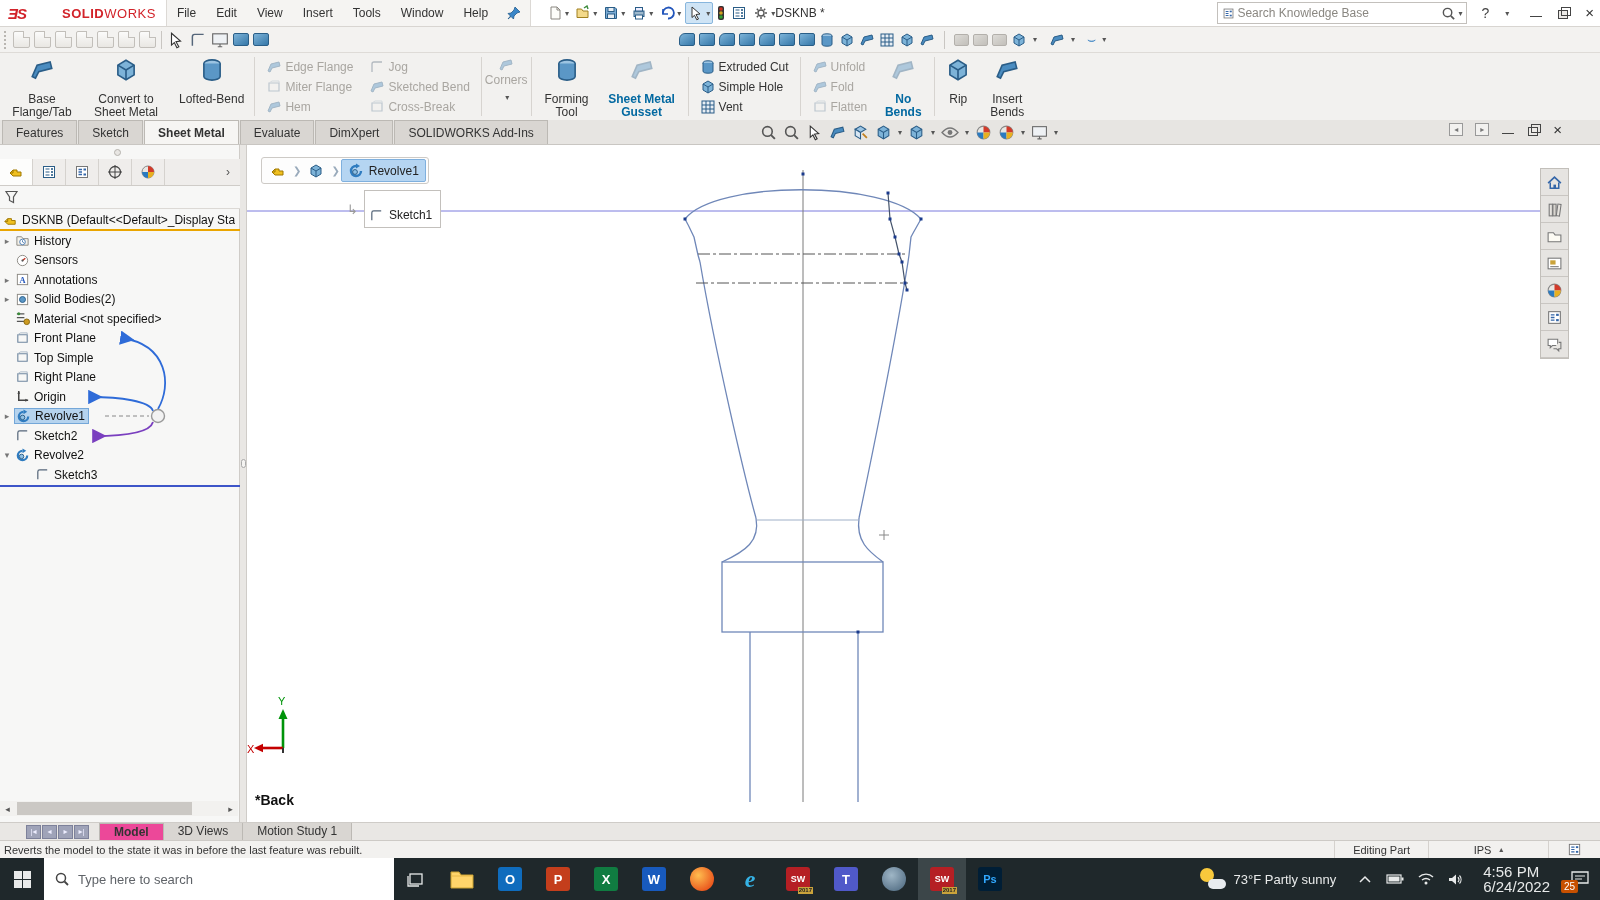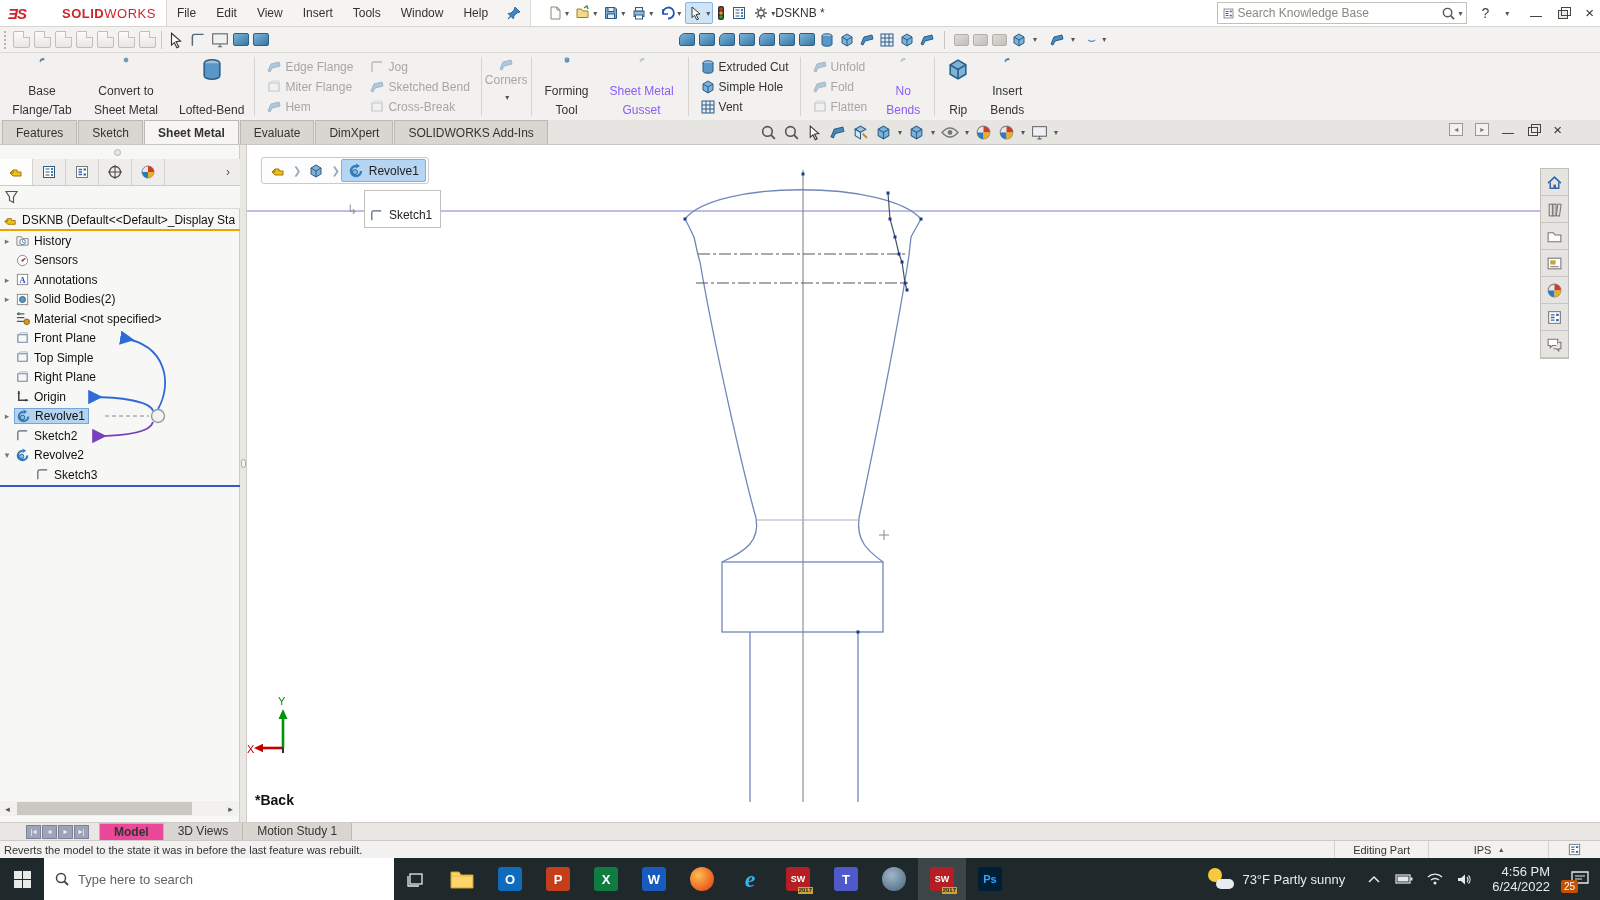--- a/index.html
+++ b/index.html
@@ -45,22 +45,22 @@
   .doc-icon{width:17px;height:17px;border:1px solid #c2bfba;border-radius:2px;background:linear-gradient(#fbfbfa,#e9e7e3);position:relative;}
   .doc-icon:after{content:"";position:absolute;right:-1px;top:-1px;width:6px;height:6px;background:#f3f2f0;border-left:1px solid #c2bfba;border-bottom:1px solid #c2bfba;}
   .blue-chip{width:16px;height:13px;border-radius:2px;background:linear-gradient(145deg,#7db3d8,#3577a8);border:1px solid #2a5f88;}
   .blue-chip.v2{border-radius:6px 2px 2px 2px;}
   .gray-chip{width:15px;height:12px;border-radius:2px;background:linear-gradient(145deg,#dddbd7,#c2bfba);border:1px solid #b3b0ab;}
 
   
   .ribbon{position:absolute;top:53px;left:0;width:1600px;height:67px;background:#f2f1ef;display:flex;align-items:stretch;padding-left:4px;}
   .rb-sep{width:1px;background:#d7d4d0;margin:4px 3px;}
   .big-btn{display:flex;flex-direction:column;align-items:center;justify-content:flex-start;padding:4px 7px 0 7px;text-align:center;}
-  .big-btn .bb-label{margin-top:19px;line-height:19px;color:#333;}
-  .big-btn.disabled .bb-label{color:#8b5cf6;}
+  .big-btn .bb-label{margin-top:10px;line-height:13px;color:#333;}
+  .big-btn.disabled .bb-label{color:#0369a1;font-weight:bold;}
   .small-col{display:flex;flex-direction:column;justify-content:space-between;padding:4px 4px;}
   .small-btn{display:flex;align-items:center;gap:3px;height:19px;padding:0 4px;color:#333;white-space:nowrap;}
   .small-btn.disabled{color:#a9a6a1;}
   .corner-btn{display:flex;flex-direction:column;align-items:center;padding-top:4px;color:#a9a6a1;}
   .corner-btn .caret{margin-top:6px;}
   .ico16{width:16px;height:16px;flex:0 0 16px;}
   .ico26{width:26px;height:26px;}
 
   
   .tabrow{position:absolute;top:120px;left:0;width:1600px;height:25px;background:#e7e5e2;border-bottom:1px solid #c9c6c2;}
@@ -142,21 +142,21 @@
   .tb-app{width:48px;height:42px;display:flex;align-items:center;justify-content:center;position:relative;}
   .tb-app.active{background:#3c4649;}
   .app-sq{width:24px;height:24px;border-radius:3px;display:flex;align-items:center;justify-content:center;color:#fff;font-weight:bold;font-size:13px;}
   .badge2017{position:absolute;bottom:6px;right:9px;background:#caa33b;color:#222;font-size:6px;padding:0 1px;line-height:7px;font-weight:bold;}
   .tb-right2{margin-left:auto;display:flex;align-items:center;height:42px;}
   .weather{display:flex;align-items:center;gap:8px;padding:0 12px;font-size:13px;}
   .w-icon{position:relative;width:26px;height:22px;}
   .w-sun{position:absolute;left:0;top:0;width:14px;height:14px;border-radius:50%;background:#f8c93c;}
   .w-cloud{position:absolute;right:0;bottom:1px;width:18px;height:10px;border-radius:8px;background:#e8ecef;}
   .tray{display:flex;align-items:center;gap:14px;padding:0 10px;}
-  .clock{text-align:right;font-size:13px;line-height:15px;padding:0 10px;}
+  .clock{text-align:left;font-size:15px;line-height:15px;padding:0 10px;}
   .notif{position:relative;width:40px;height:42px;display:flex;align-items:center;justify-content:center;}
   .notif .nbadge{position:absolute;left:1px;bottom:7px;background:#c75000;color:#fff;border-radius:2px;font-size:10px;padding:0 3px;line-height:13px;}
 </style>
 </head>
 <body>
 
 <svg width="0" height="0" style="position:absolute" aria-hidden="true">
   <defs>
     <symbol id="sym-bent" viewBox="0 0 16 16">
         <path d="M2 12 L5 5 L13 3 L14 7 L6 9 L4 13 Z" fill="#4a8cc0" stroke="#2a5d87" stroke-width="1"></path>

